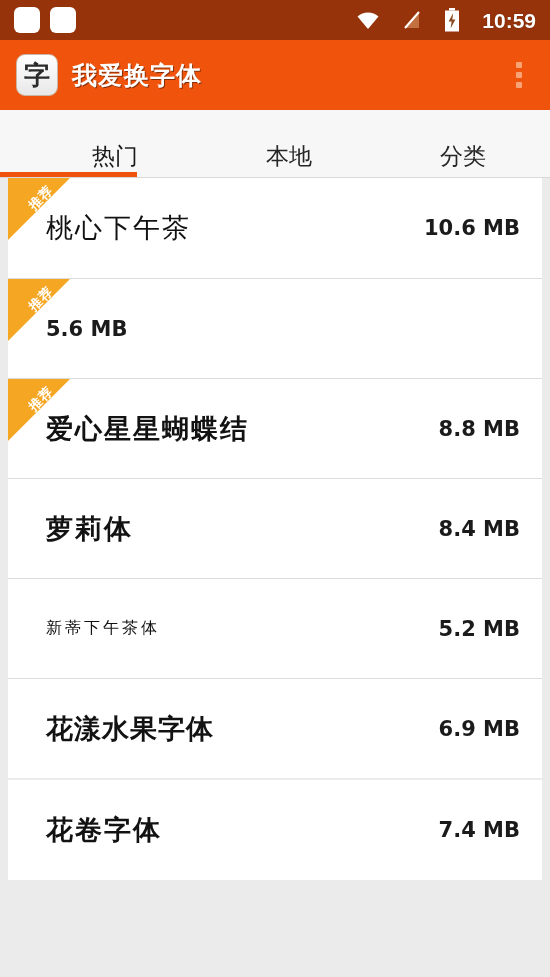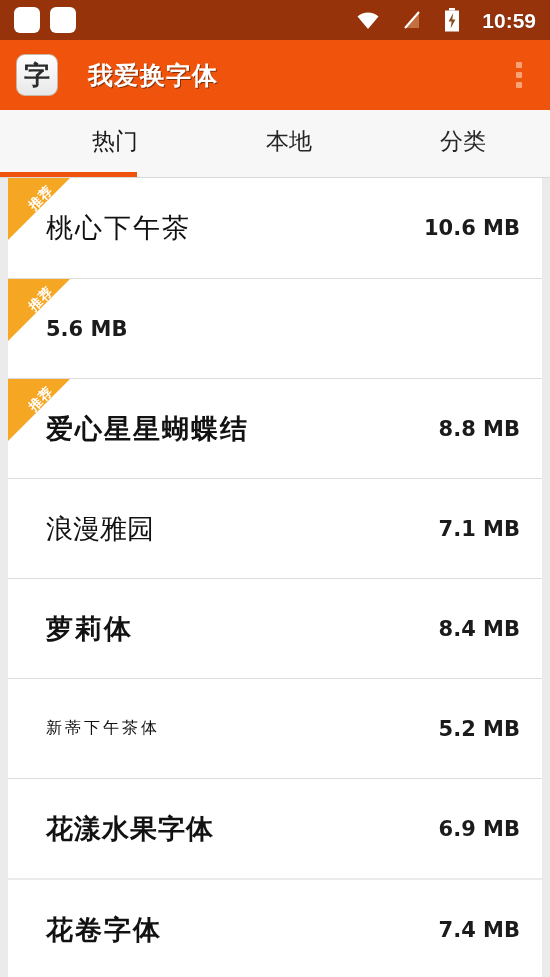--- a/index.html
+++ b/index.html
@@ -46,21 +46,21 @@
     width:42px; height:42px; border-radius:9px;
     background:linear-gradient(#ffffff,#e8e8e8);
     border:1px solid #c9b7a6;
     display:flex; align-items:center; justify-content:center;
     color:#2a2a2a; font-size:26px; font-weight:bold;
     font-family:"DejaVu Sans", sans-serif;
     line-height:1;
     flex:0 0 auto;
   }
   .app-title {
-    margin-left:30px;
+    margin-left:14px;
     color:#ffffff; font-size:25px; font-weight:bold;
     letter-spacing:1px;
     text-shadow:1px 1px 0 rgba(0,0,0,.45);
     font-family:"DejaVu Sans", sans-serif;
   }
   .overflow-btn {
     margin-left:auto;
     width:34px; height:46px;
     display:flex; flex-direction:column; align-items:center;
     justify-content:center; gap:4px;
@@ -68,21 +68,21 @@
   }
   .overflow-btn i {
     display:block; width:6px; height:6px; border-radius:1px;
     background:#f8a375;
   }
 
   
   .tabbar {
     height:68px; width:100%;
     background:#f7f7f7;
-    display:flex; align-items:center;
+    display:flex; align-items:flex-end;
     position:relative;
     border-bottom:1px solid #d8d8d8;
     padding-left:28px;
   }
   .tab {
     flex:1 1 0;
     display:flex; align-items:center; justify-content:center;
     font-size:23px; color:#262626;
     font-family:"DejaVu Sans", sans-serif;
     cursor:pointer;
@@ -225,24 +225,20 @@
     <span class="font-size-label">5.6 MB</span>
   </div>
 
   <div class="card">
     <span class="ribbon"></span>
     <span class="ribbon-text">推荐</span>
     <span class="font-name style-bold">爱心星星蝴蝶结</span>
     <span class="font-size-label">8.8 MB</span>
   </div>
 
-  <div class="card">
-    <span class="font-name style-plain">浪漫雅园</span>
-    <span class="font-size-label">7.1 MB</span>
-  </div>
 
   <div class="card">
     <span class="font-name style-bold">萝莉体</span>
     <span class="font-size-label">8.4 MB</span>
   </div>
 
   <div class="card">
     <span class="font-name style-thin">新蒂下午茶体</span>
     <span class="font-size-label">5.2 MB</span>
   </div>

